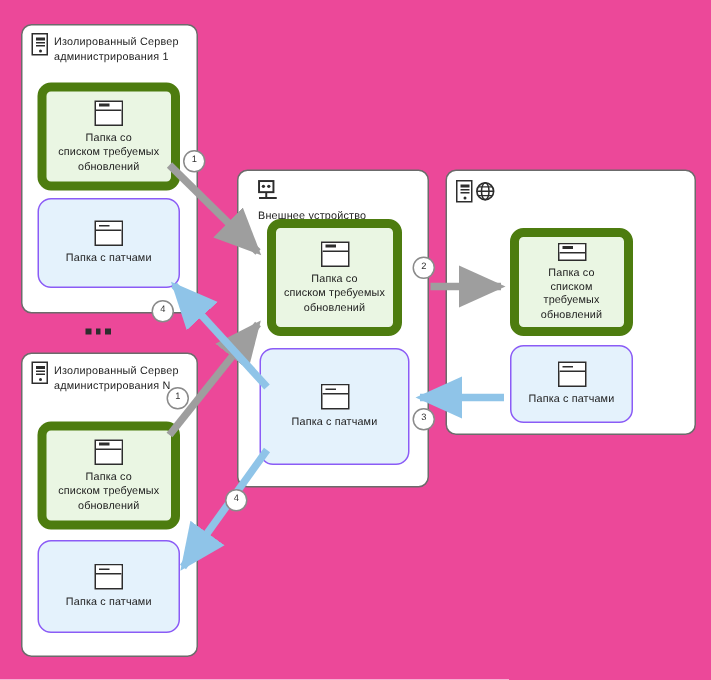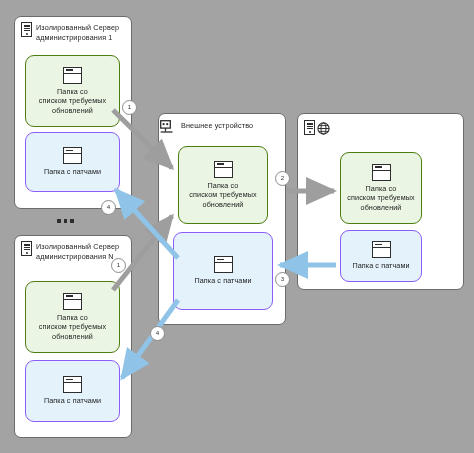--- a/index.html
+++ b/index.html
@@ -4,21 +4,21 @@
 <style>
   html, body {
     margin: 0;
     padding: 0;
     background: #ffffff;
   }
   #stage {
     position: relative;
     width: 474px;
     height: 453px;
-    background: #a3a3a3;
+    background: #ec4899;
     font-family: "Liberation Sans", sans-serif;
     overflow: hidden;
   }
   .panel {
     position: absolute;
     box-sizing: border-box;
     border: 1px solid #6b6b6b;
     border-radius: 7px;
     background: #ffffff;
   }
@@ -48,21 +48,21 @@
     border-radius: 9px;
     display: flex;
     flex-direction: column;
     align-items: center;
     justify-content: center;
     text-align: center;
     padding: 4px 5px;
   }
   .node.green {
     background: #eaf6e3;
-    border: 1px solid #4d7c0f;
+    border: 6px solid #4d7c0f;
   }
   .node.blue {
     background: #e4f2fc;
     border: 1px solid #8b5cf6;
   }
   .node-label {
     font-size: 7.2px;
     line-height: 9.3px;
     color: #1b1b1b;
     white-space: pre-line;
@@ -228,21 +228,21 @@
 обновлений</span>
   </div>
 
   <div class="node blue" style="left:25px; top:360px; width:95px; height:62px;">
     <span class="folder-ico"></span>
     <span class="node-label">Папка с патчами</span>
   </div>
 
   <div class="panel" style="left:158px; top:113px; width:128px; height:212px;">
   </div>
-  <div class="panel-header" style="left:160px; top:120px; width:118px;">
+  <div class="panel-header" style="left:172px; top:120px; width:118px;flex-direction:column;">
     <span class="hdr-icons">
       <span class="dev-ico">
         <svg viewBox="0 0 17 14" width="17" height="14" aria-hidden="true">
           <rect x="0.7" y="0.7" width="9.6" height="7.4" fill="#fff" stroke="#2d2d2d" stroke-width="1.3"></rect>
           <circle cx="3.6" cy="4.2" r="1.1" fill="#2d2d2d"></circle>
           <circle cx="7.2" cy="4.2" r="1.1" fill="#2d2d2d"></circle>
           <line x1="5.5" y1="8.1" x2="5.5" y2="11.6" stroke="#2d2d2d" stroke-width="1.3"></line>
           <line x1="0.7" y1="12" x2="12.5" y2="12" stroke="#2d2d2d" stroke-width="1.3"></line>
         </svg>
       </span>

